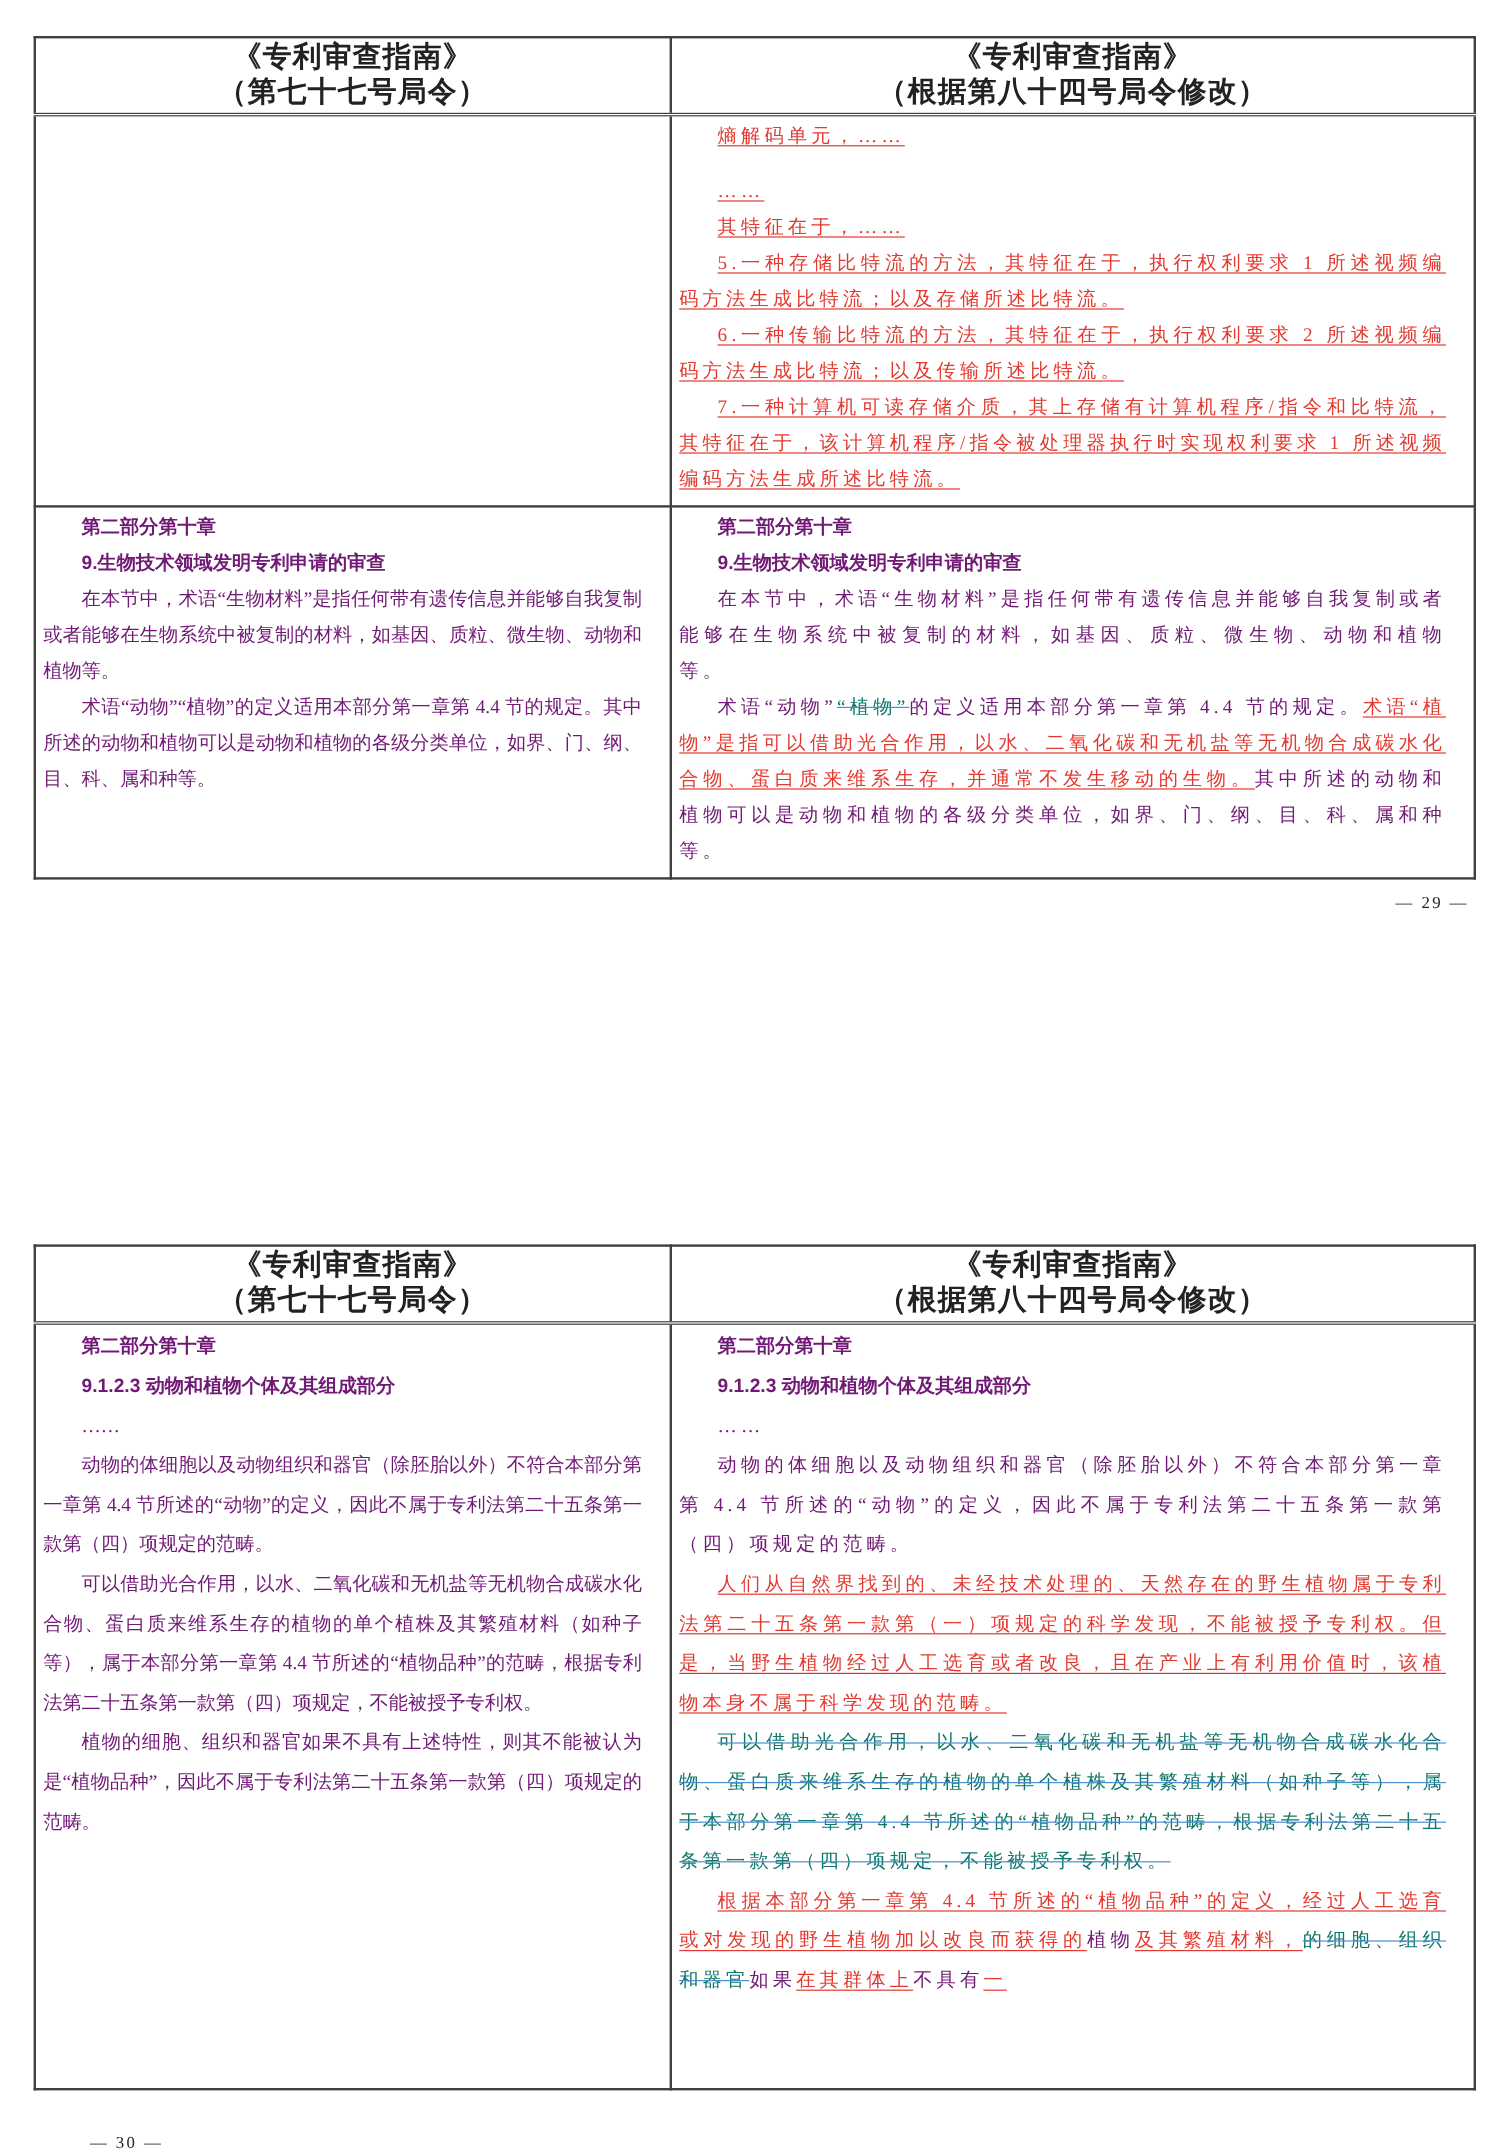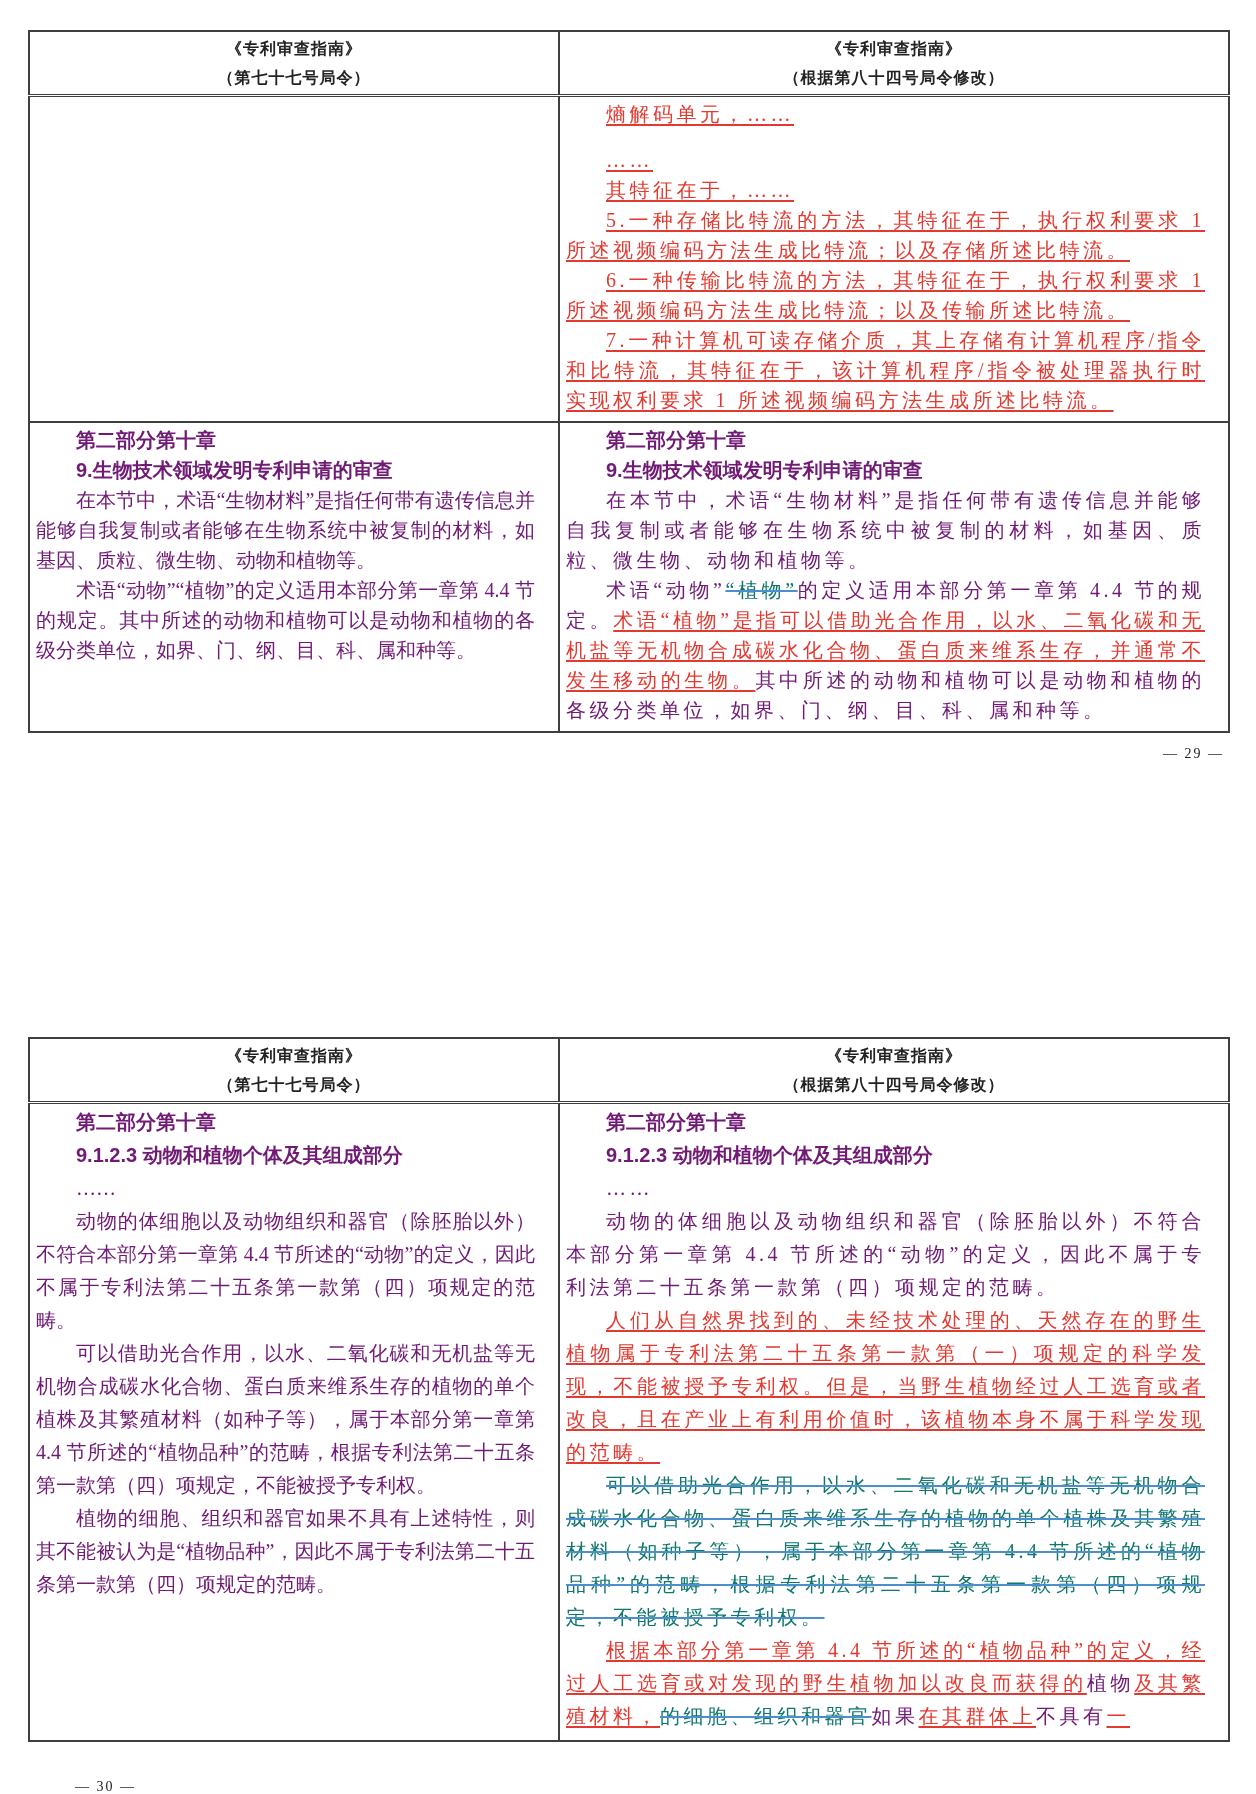--- a/index.html
+++ b/index.html
@@ -2,25 +2,25 @@
 <html><head>
 <meta charset="utf-8">
 <style>
   html,body{margin:0;padding:0;background:#ffffff;width:1256px;height:1794px;overflow:hidden;}
   body{font-family:"Liberation Serif","DejaVu Serif",serif;color:#222;position:relative;}
   .page{position:absolute;inset:0;}
   .doc-table{position:absolute;left:28px;width:1200px;border-collapse:collapse;table-layout:fixed;}
   .table-1{top:30px;}
   .table-2{top:1037px;}
   .doc-table,.doc-table th,.doc-table td{border:2px solid #3f3f3f;}
-  .doc-table th{border-bottom:3px double #3f3f3f;font-size:16px;line-height:29px;font-weight:700;
+  .doc-table th{border-bottom:3px double #3f3f3f;font-size:24px;line-height:29px;font-weight:700;
     text-align:center;padding:2px 16px;vertical-align:middle;letter-spacing:1px;}
   .col-left{width:530px;}
   .col-right{width:670px;}
-  .cell{vertical-align:top;padding:2px 23px 6px 6px;font-size:20px;}
+  .cell{vertical-align:top;padding:2px 23px 6px 6px;font-size:16px;}
   .t1 .cell{line-height:30px;}
   .t2 .cell{line-height:33px;}
   .table-2 tbody tr{height:638px;}
   .cell-heading{font-family:"Liberation Sans","DejaVu Sans",sans-serif;font-weight:700;padding-left:2em;}
   .cell-para{text-indent:2em;text-align:justify;text-justify:inter-character;}
   .ls .cell-para{letter-spacing:3.5px;}
   .blank-line{height:16px;}
   .seg-normal{color:#701a75;}
   .seg-ins{color:#e23a31;text-decoration:underline;text-decoration-color:#e23a31;text-underline-offset:3px;}
   .seg-del{color:#0f766e;text-decoration:line-through;text-decoration-color:#4b90cc;}
@@ -52,21 +52,21 @@
     </thead>
     <tbody>
       <tr>
         <td class="cell"></td>
         <td class="cell ls">
             <div class="cell-para"><span class="seg-ins">熵解码单元，……</span></div>
             <div class="blank-line"></div>
             <div class="cell-para"><span class="seg-ins">……</span></div>
             <div class="cell-para"><span class="seg-ins">其特征在于，……</span></div>
             <div class="cell-para"><span class="seg-ins">5.一种存储比特流的方法，其特征在于，执行权利要求 1 所述视频编码方法生成比特流；以及存储所述比特流。</span></div>
-            <div class="cell-para"><span class="seg-ins">6.一种传输比特流的方法，其特征在于，执行权利要求 1 所述视频编码方法生成比特流；以及传输所述比特流。</span></div>
+            <div class="cell-para"><span class="seg-ins">6.一种传输比特流的方法，其特征在于，执行权利要求 2 所述视频编码方法生成比特流；以及传输所述比特流。</span></div>
             <div class="cell-para"><span class="seg-ins">7.一种计算机可读存储介质，其上存储有计算机程序/指令和比特流，其特征在于，该计算机程序/指令被处理器执行时实现权利要求 1 所述视频编码方法生成所述比特流。</span></div>
           </td>
       </tr>
       <tr>
         <td class="cell">
             <div class="cell-heading"><span class="seg-normal">第二部分第十章</span></div>
             <div class="cell-heading"><span class="seg-normal">9.生物技术领域发明专利申请的审查</span></div>
             <div class="cell-para"><span class="seg-normal">在本节中，术语“生物材料”是指任何带有遗传信息并能够自我复制或者能够在生物系统中被复制的材料，如基因、质粒、微生物、动物和植物等。</span></div>
             <div class="cell-para"><span class="seg-normal">术语“动物”“植物”的定义适用本部分第一章第 4.4 节的规定。其中所述的动物和植物可以是动物和植物的各级分类单位，如界、门、纲、目、科、属和种等。</span></div>
           </td>

